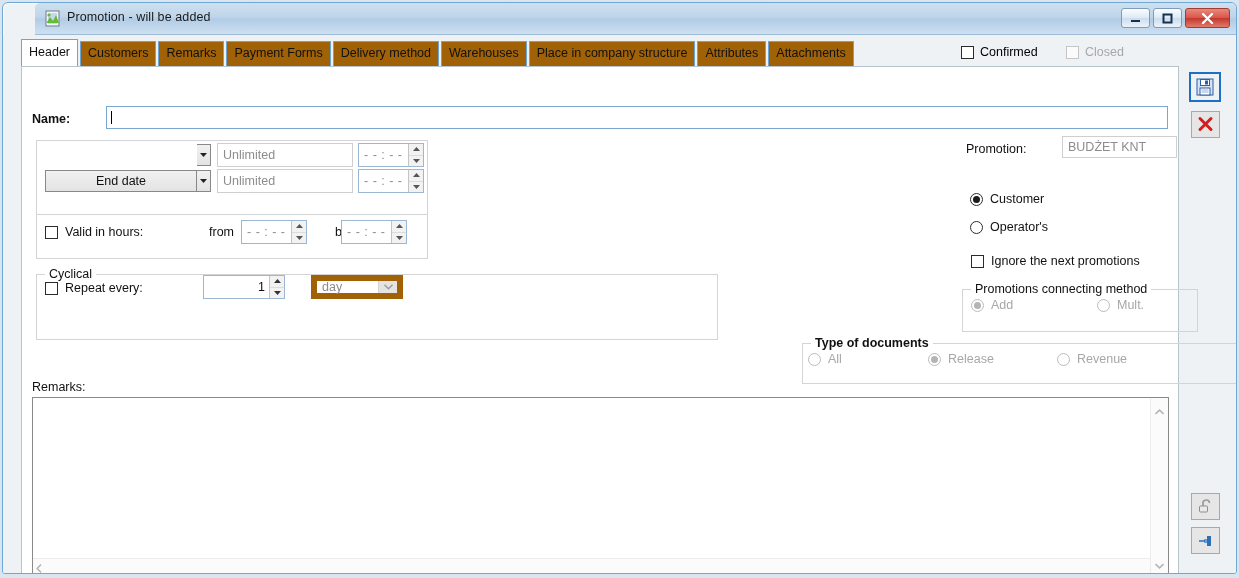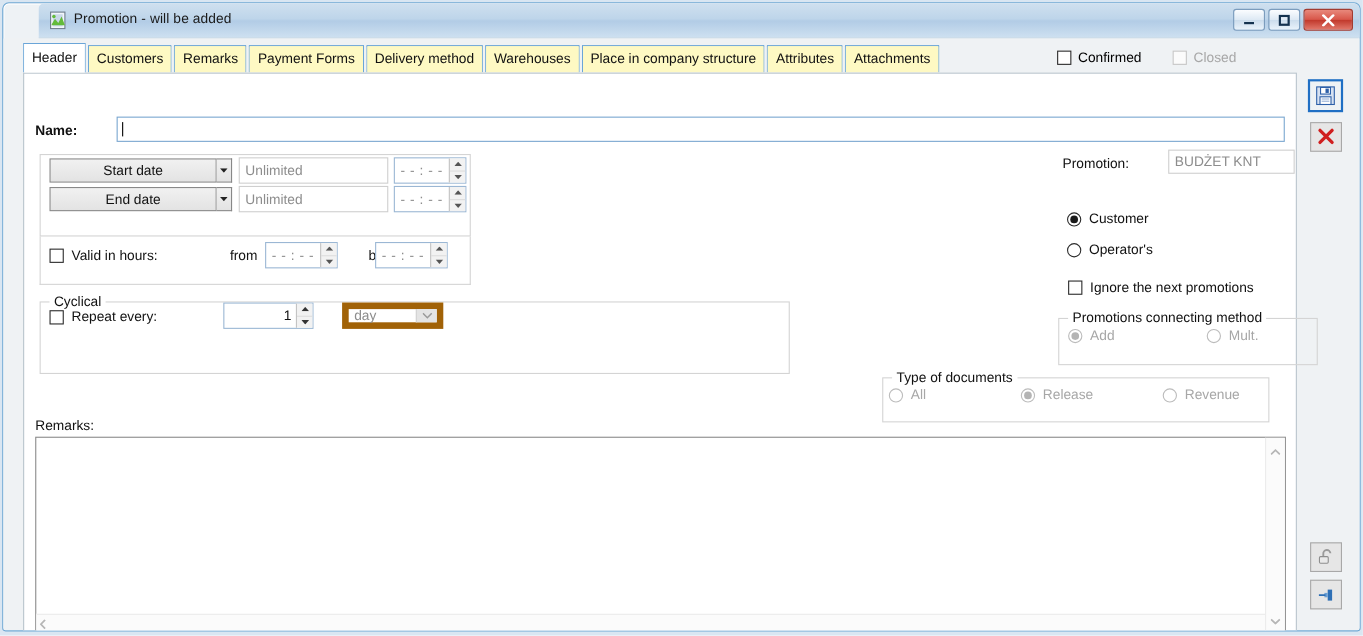--- a/index.html
+++ b/index.html
@@ -75,21 +75,21 @@
     left: 18px; top: 5px;
     height: 26px;
     display: flex; align-items: flex-end;
   }
   .tab {
     height: 25px;
     padding: 0 7px;
     margin-right: 2px;
     border: 1px solid #6aa5d8;
     border-bottom: none;
-    background: #fef9c3;
+    background: #a16207;
     color: #111;
     font-size: 12.5px;
     line-height: 23px;
     cursor: pointer;
     border-radius: 1px 1px 0 0;
   }
   .tab.active {
     background: #ffffff;
     height: 27px;
     line-height: 25px;
@@ -361,23 +361,20 @@
       <div class="panel">
 
         <div class="lbl bold" style="left:10px; top:45px;">Name:</div>
         <div class="textbox" style="left:84px; top:39px; width:1062px; height:23px;">
           <span class="caret"></span>
           <span></span>
         </div>
 
         <div style="position:absolute; left:14px; top:73px; width:392px; height:75px; border:1px solid #d4d4d4;"></div>
 
-        <div class="btn3d" style="left:23px; top:77px; width:152px; height:22px;">
-          <span>Start date</span>
-        </div>
         <div class="btn3d-arrow" style="left:175px; top:77px; width:14px; height:22px;">
           <svg width="7" height="4" viewBox="0 0 7 4">
               <path d="M0 0 L7 0 L3.5 4 Z" fill="#222"></path>
             </svg>
         </div>
         <div class="flatbox ph" style="left:195px; top:76px; width:136px; height:24px;">
           <span>Unlimited</span>
         </div>
         <div class="spin" style="left:336px; top:76px; width:66px; height:24px;">
           <span class="val">- - : - -</span>
@@ -515,21 +512,21 @@
         </div>
         <div class="rad disabled" style="left:949px; top:231px;">
           <span class="radbox on"></span>
           <span>Add</span>
         </div>
         <div class="rad disabled" style="left:1075px; top:231px;">
           <span class="radbox"></span>
           <span>Mult.</span>
         </div>
 
-        <div class="group" style="left:780px; top:276px; width:352px; height:41px;">
+        <div class="group" style="left:780px; top:276px; width:436px; height:41px;font-weight:bold;">
           <span class="gtitle">Type of documents</span>
         </div>
         <div class="rad disabled" style="left:786px; top:285px;">
           <span class="radbox"></span>
           <span>All</span>
         </div>
         <div class="rad disabled" style="left:906px; top:285px;">
           <span class="radbox on"></span>
           <span>Release</span>
         </div>

